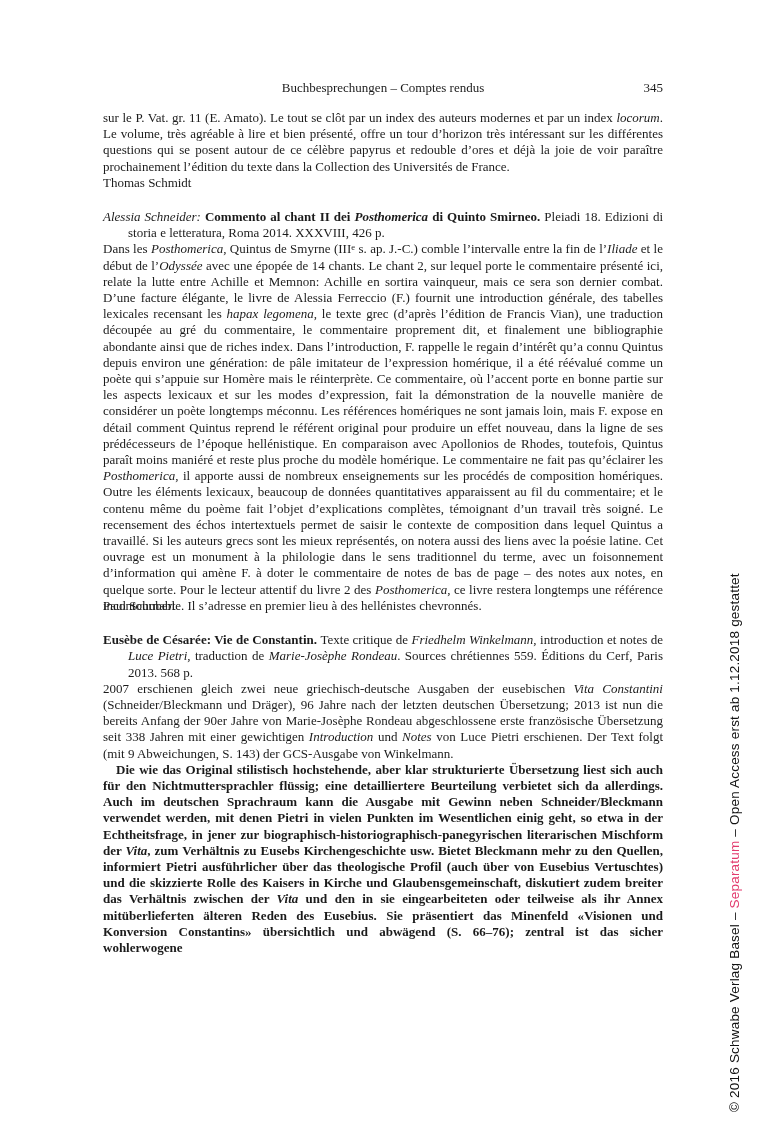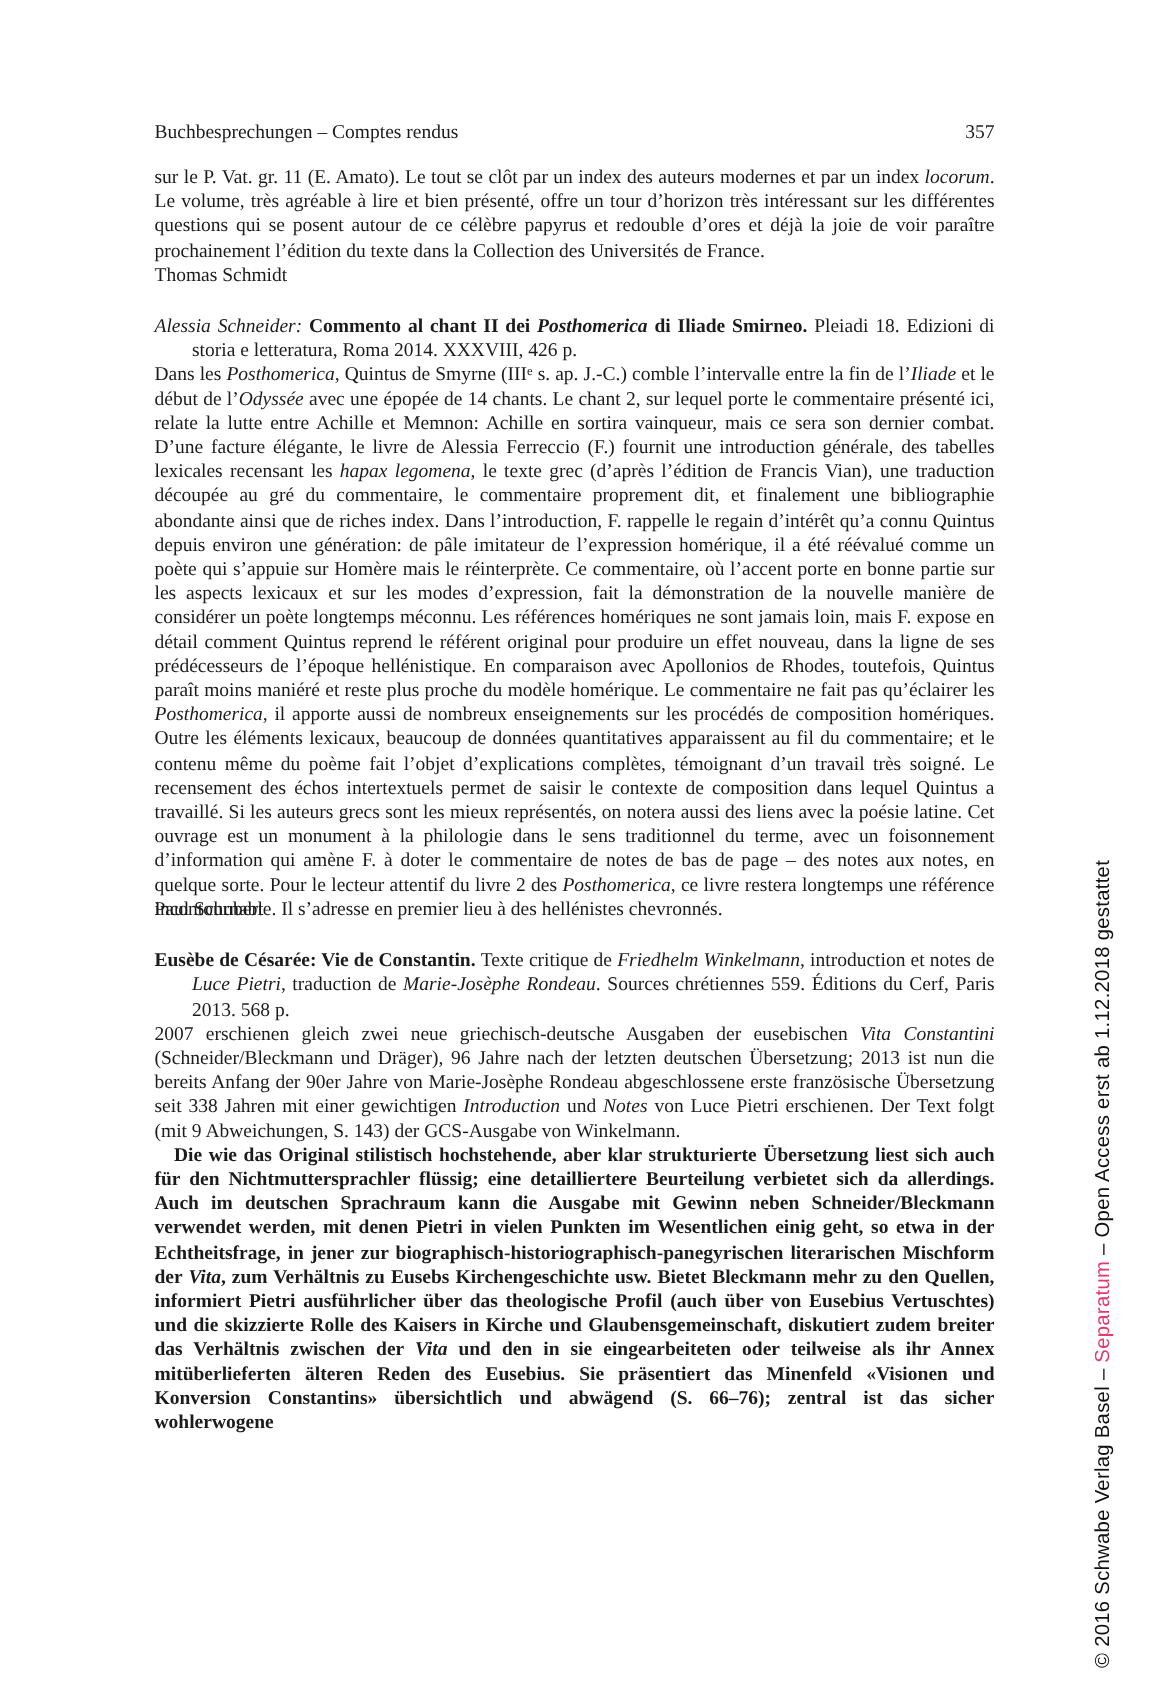--- a/index.html
+++ b/index.html
@@ -21,20 +21,21 @@
     overflow: hidden;
   }
   .column {
     position: absolute;
     left: 103px;
     top: 80px;
     width: 560px;
   }
   .running-head {
     position: relative;
+    text-align: center;
     font-size: 13px;
     line-height: 16px;
     margin-bottom: 14px;
   }
   .running-head .page-number {
     position: absolute;
     right: 0;
     top: 0;
   }
   p.body-text {
@@ -93,27 +94,27 @@
 </style>
 </head>
 <body>
 
 <div class="page">
 
   <div class="column">
 
     <div class="running-head">
       <span class="head-title">Buchbesprechungen – Comptes rendus</span>
-      <span class="page-number">357</span>
+      <span class="page-number">345</span>
     </div>
 
     <p class="body-text" lang="fr"><span>sur le P. Vat. gr. 11 (E. Amato). Le tout se clôt par un index des auteurs modernes et par un index </span><span class="seg-i">locorum</span><span>. Le volume, très agréable à lire et bien présenté, offre un tour d’horizon très intéressant sur les différentes questions qui se posent autour de ce célèbre papyrus et redouble d’ores et déjà la joie de voir paraître prochainement l’édition du texte dans la Collection des Universités de France.</span></p>
     <div class="signature">Thomas Schmidt</div>
 
-    <p class="heading" lang="it"><span class="seg-i">Alessia Schneider: </span><span class="seg-b">Commento al chant II dei </span><span class="seg-bi">Posthomerica</span><span class="seg-b"> di Iliade Smirneo.</span><span> Pleiadi 18. Edizioni di storia e letteratura, Roma 2014. XXXVIII, 426 p.</span></p>
+    <p class="heading" lang="it"><span class="seg-i">Alessia Schneider: </span><span class="seg-b">Commento al chant II dei </span><span class="seg-bi">Posthomerica</span><span class="seg-b"> di Quinto Smirneo.</span><span> Pleiadi 18. Edizioni di storia e letteratura, Roma 2014. XXXVIII, 426 p.</span></p>
     <p class="body-text" lang="fr"><span>Dans les </span><span class="seg-i">Posthomerica</span><span>, Quintus de Smyrne (III</span><sup>e</sup><span> s. ap. J.-C.) comble l’intervalle entre la fin de l’</span><span class="seg-i">Iliade</span><span> et le début de l’</span><span class="seg-i">Odyssée</span><span> avec une épopée de 14 chants. Le chant 2, sur lequel porte le commentaire présenté ici, relate la lutte entre Achille et Memnon: Achille en sortira vainqueur, mais ce sera son dernier combat. D’une facture élégante, le livre de Alessia Ferreccio (F.) fournit une introduction générale, des tabelles lexicales recensant les </span><span class="seg-i">hapax legomena</span><span>, le texte grec (d’après l’édition de Francis Vian), une traduction découpée au gré du commentaire, le commentaire proprement dit, et finalement une bibliographie abondante ainsi que de riches index. Dans l’introduction, F. rappelle le regain d’intérêt qu’a connu Quintus depuis environ une génération: de pâle imitateur de l’expression homérique, il a été réévalué comme un poète qui s’appuie sur Homère mais le réinterprète. Ce commentaire, où l’accent porte en bonne partie sur les aspects lexicaux et sur les modes d’expression, fait la démonstration de la nouvelle manière de considérer un poète longtemps méconnu. Les références homériques ne sont jamais loin, mais F. expose en détail comment Quintus reprend le référent original pour produire un effet nouveau, dans la ligne de ses prédécesseurs de l’époque hellénistique. En comparaison avec Apollonios de Rhodes, toutefois, Quintus paraît moins maniéré et reste plus proche du modèle homérique. Le commentaire ne fait pas qu’éclairer les </span><span class="seg-i">Posthomerica</span><span>, il apporte aussi de nombreux enseignements sur les procédés de composition homériques. Outre les éléments lexicaux, beaucoup de données quantitatives apparaissent au fil du commentaire; et le contenu même du poème fait l’objet d’explications complètes, témoignant d’un travail très soigné. Le recensement des échos intertextuels permet de saisir le contexte de composition dans lequel Quintus a travaillé. Si les auteurs grecs sont les mieux représentés, on notera aussi des liens avec la poésie latine. Cet ouvrage est un monument à la philologie dans le sens traditionnel du terme, avec un foisonnement d’information qui amène F. à doter le commentaire de notes de bas de page – des notes aux notes, en quelque sorte. Pour le lecteur attentif du livre 2 des </span><span class="seg-i">Posthomerica</span><span>, ce livre restera longtemps une référence incontournable. Il s’adresse en premier lieu à des hellénistes chevronnés.</span></p>
     <div class="signature pull-up">Paul Schubert</div>
 
     <p class="heading" lang="fr"><span class="seg-b">Eusèbe de Césarée: Vie de Constantin. </span><span>Texte critique de </span><span class="seg-i">Friedhelm Winkelmann</span><span>, introduction et notes de </span><span class="seg-i">Luce Pietri</span><span>, traduction de </span><span class="seg-i">Marie-Josèphe Rondeau</span><span>. Sources chrétiennes 559. Éditions du Cerf, Paris 2013. 568 p.</span></p>
     <p class="body-text" lang="de"><span>2007 erschienen gleich zwei neue griechisch-deutsche Ausgaben der eusebischen </span><span class="seg-i">Vita Constantini</span><span> (Schneider/Bleckmann und Dräger), 96 Jahre nach der letzten deutschen Übersetzung; 2013 ist nun die bereits Anfang der 90er Jahre von Marie-Josèphe Rondeau abgeschlossene erste französische Übersetzung seit 338 Jahren mit einer gewichtigen </span><span class="seg-i">Introduction</span><span> und </span><span class="seg-i">Notes</span><span> von Luce Pietri erschienen. Der Text folgt (mit 9 Abweichungen, S. 143) der GCS-Ausgabe von Winkelmann.</span></p>
     <p class="body-text indent-first" lang="de"><span>Die wie das Original stilistisch hochstehende, aber klar strukturierte Übersetzung liest sich auch für den Nichtmuttersprachler flüssig; eine detailliertere Beurteilung verbietet sich da allerdings. Auch im deutschen Sprachraum kann die Ausgabe mit Gewinn neben Schneider/Bleckmann verwendet werden, mit denen Pietri in vielen Punkten im Wesentlichen einig geht, so etwa in der Echtheitsfrage, in jener zur biographisch-historiographisch-panegyrischen literarischen Mischform der </span><span class="seg-i">Vita</span><span>, zum Verhältnis zu Eusebs Kirchengeschichte usw. Bietet Bleckmann mehr zu den Quellen, informiert Pietri ausführlicher über das theologische Profil (auch über von Eusebius Vertuschtes) und die skizzierte Rolle des Kaisers in Kirche und Glaubensgemeinschaft, diskutiert zudem breiter das Verhältnis zwischen der </span><span class="seg-i">Vita</span><span> und den in sie eingearbeiteten oder teilweise als ihr Annex mitüberlieferten älteren Reden des Eusebius. Sie präsentiert das Minenfeld «Visionen und Konversion Constantins» übersichtlich und abwägend (S. 66–76); zentral ist das sicher wohlerwogene</span></p>
 
   </div>
 
   <div class="vertical-note"><span>© 2016 Schwabe Verlag Basel – </span><span class="seg-accent">Separatum</span><span> – Open Access erst ab 1.12.2018 gestattet</span></div>

